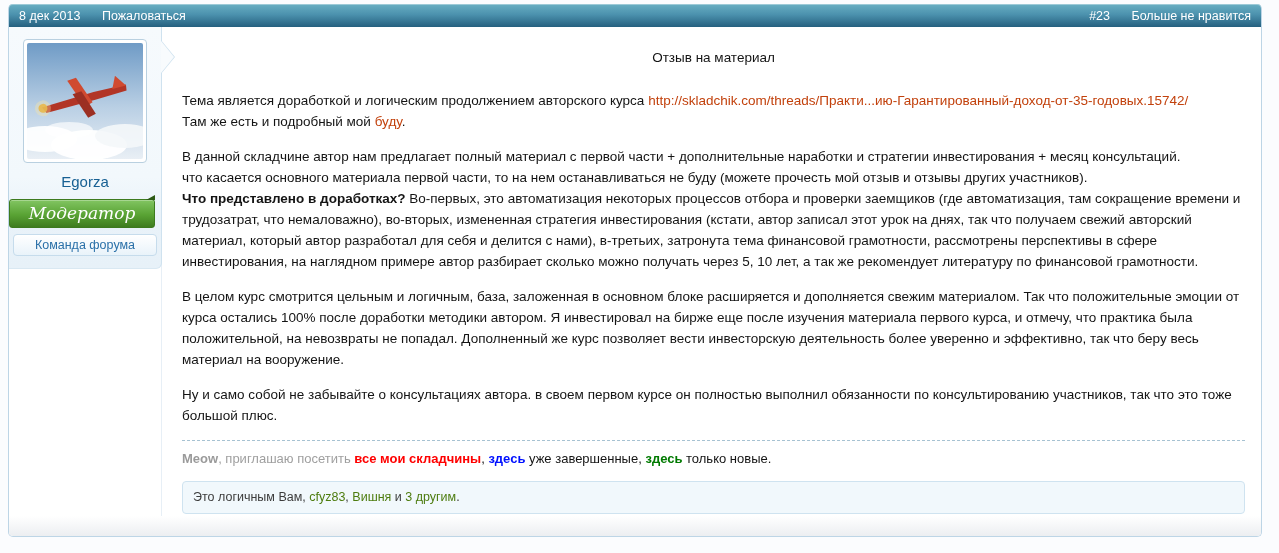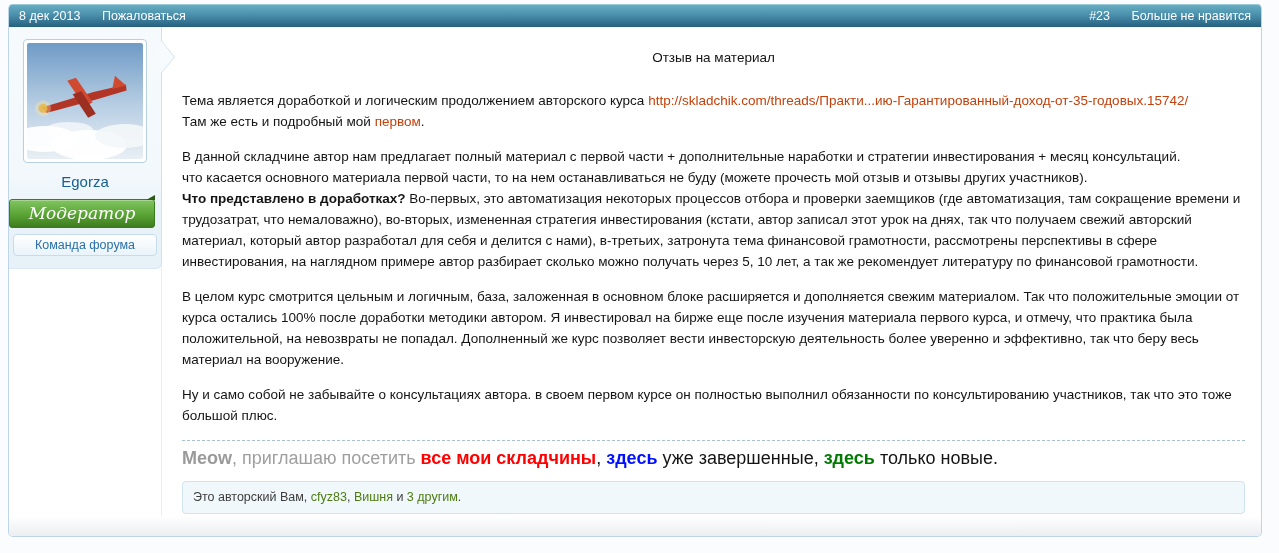--- a/index.html
+++ b/index.html
@@ -80,21 +80,21 @@
     flex:1 1 auto;min-width:0;overflow:hidden;
     padding:20px 16px 6px 20px;
     font-size:13.5px;line-height:21px;color:#141414;
   }
   .msg-title{font-weight:normal;margin:0 0 22px;text-align:center;}
   .message p{margin:0 0 14px;}
   .message a.link{color:#c2410c;text-decoration:none;cursor:pointer;}
   
   .signature{
     border-top:1px dashed #a6c2d2;margin-top:2px;padding-top:7px;
-    font-size:18px;line-height:21px;color:#141414;
+    font-size:13px;line-height:21px;color:#141414;
   }
   .sig-gray{color:#9f9f9f;}
   .sig-author{color:#9a9a9a;font-weight:bold;}
   .sig-red{color:#ff0000;font-weight:bold;text-decoration:none;cursor:pointer;}
   .sig-blue{color:#0010ff;font-weight:bold;text-decoration:none;cursor:pointer;}
   .sig-green{color:#007a00;font-weight:bold;text-decoration:none;cursor:pointer;}
   
   .like-box{
     margin-top:12px;padding:7px 10px;
     background:#f1f8fc;border:1px solid #cfe3f0;border-radius:4px;
@@ -158,38 +158,38 @@
       </div>
       <div class="arrow-border"></div>
       <div class="arrow"></div>
     </div>
 
     <div class="message">
       <div class="msg-title">Отзыв на материал</div>
 
       <p>
         <span>Тема является доработкой и логическим продолжением авторского курса </span><a class="link">http://skladchik.com/threads/Практи...ию-Гарантированный-доход-от-35-годовых.15742/</a><br>
-        <span>Там же есть и подробный мой </span><a class="link">первом</a><span>.</span>
+        <span>Там же есть и подробный мой </span><a class="link">буду</a><span>.</span>
       </p>
 
       <p>
         <span>В данной складчине автор нам предлагает полный материал с первой части + дополнительные наработки и стратегии инвестирования + месяц консультаций.</span><br>
         <span>что касается основного материала первой части, то на нем останавливаться не буду (можете прочесть мой отзыв и отзывы других участников).</span><br>
         <strong>Что представлено в доработках?</strong><span> Во-первых, это автоматизация некоторых процессов отбора и проверки заемщиков (где автоматизация, там сокращение времени и трудозатрат, что немаловажно), во-вторых, измененная стратегия инвестирования (кстати, автор записал этот урок на днях, так что получаем свежий авторский материал, который автор разработал для себя и делится с нами), в-третьих, затронута тема финансовой грамотности, рассмотрены перспективы в сфере инвестирования, на наглядном примере автор разбирает сколько можно получать через 5, 10 лет, а так же рекомендует литературу по финансовой грамотности.</span>
       </p>
 
       <p>В целом курс смотрится цельным и логичным, база, заложенная в основном блоке расширяется и дополняется свежим материалом. Так что положительные эмоции от курса остались 100% после доработки методики автором. Я инвестировал на бирже еще после изучения материала первого курса, и отмечу, что практика была положительной, на невозвраты не попадал. Дополненный же курс позволяет вести инвесторскую деятельность более уверенно и эффективно, так что беру весь материал на вооружение.</p>
 
       <p>Ну и само собой не забывайте о консультациях автора. в своем первом курсе он полностью выполнил обязанности по консультированию участников, так что это тоже большой плюс.</p>
 
       <div class="signature">
         <span class="sig-author">Meow</span><span class="sig-gray">, приглашаю посетить </span><a class="sig-red">все мои складчины</a><span>, </span><a class="sig-blue">здесь</a><span> уже завершенные, </span><a class="sig-green">здесь</a><span> только новые.</span>
       </div>
 
       <div class="like-box">
-        <span>Это авторский Вам, </span><a>cfyz83</a><span>, </span><a>Вишня</a><span> и </span><a>3 другим</a><span>.</span>
+        <span>Это логичным Вам, </span><a>cfyz83</a><span>, </span><a>Вишня</a><span> и </span><a>3 другим</a><span>.</span>
       </div>
     </div>
 
   </div>
 
   <div class="post-footer"></div>
 </div>
 
 </body></html>

